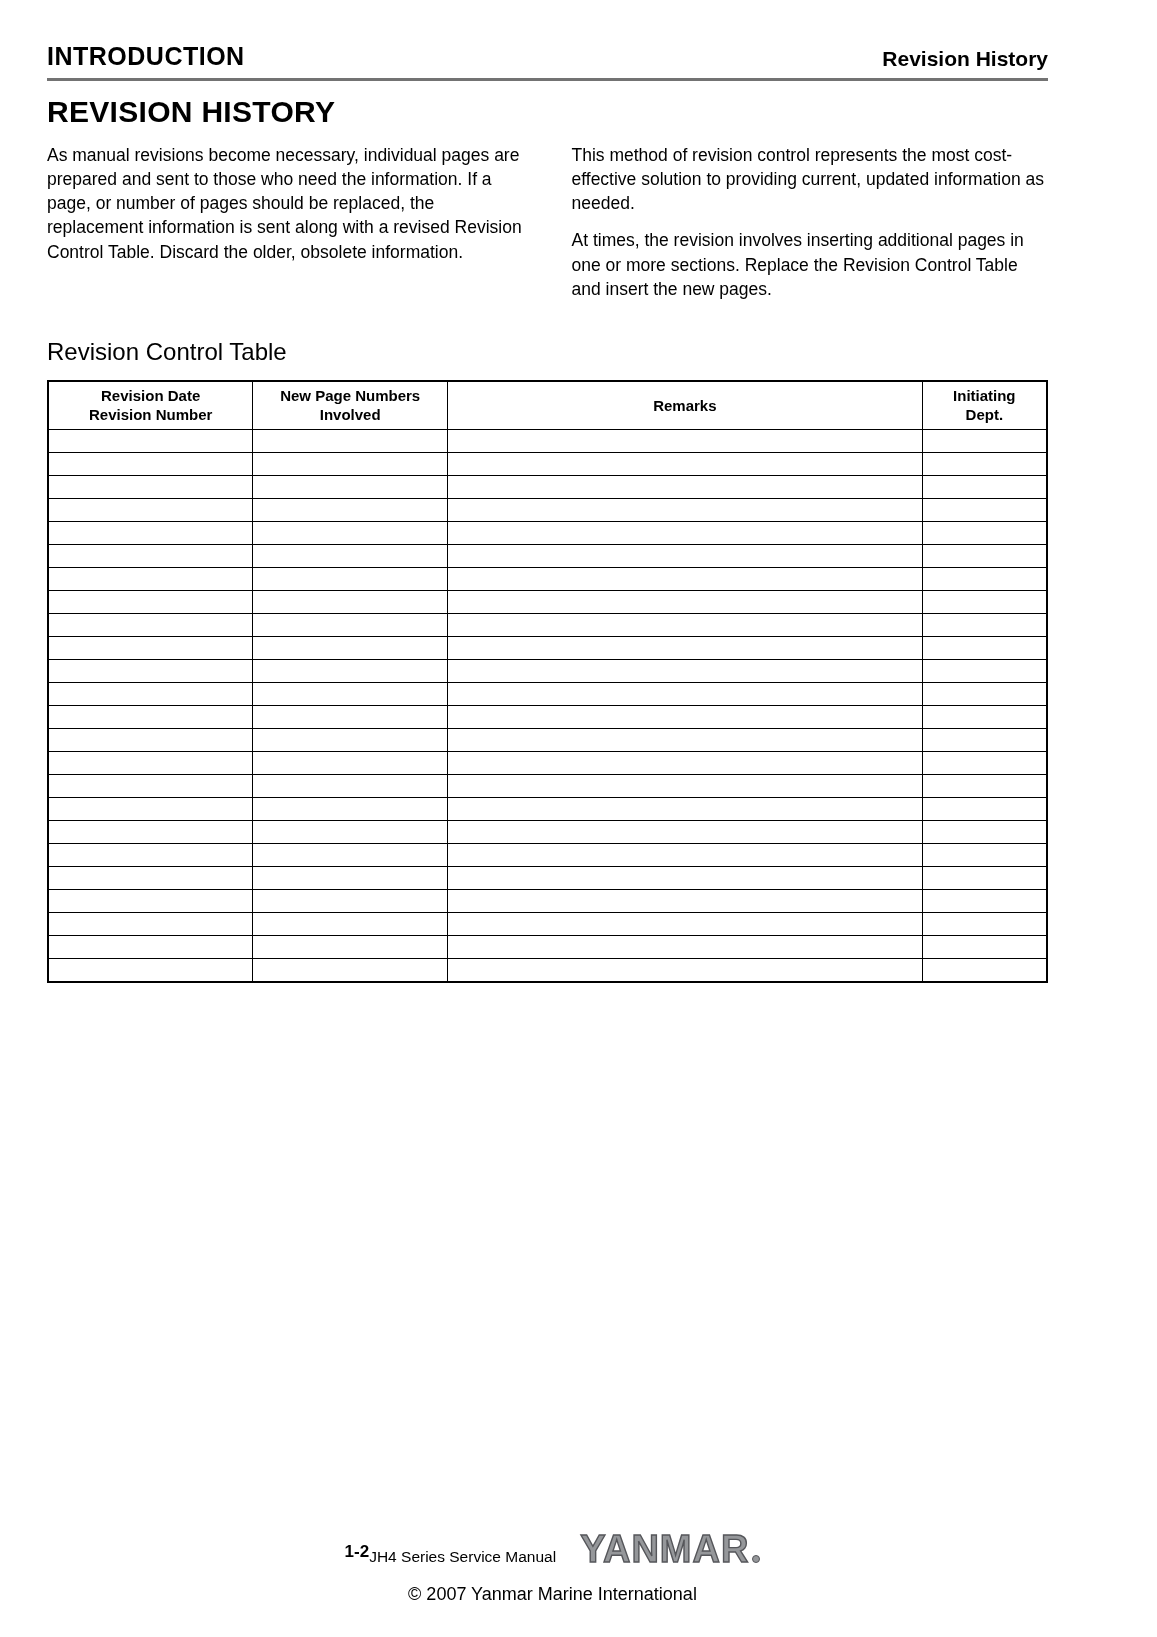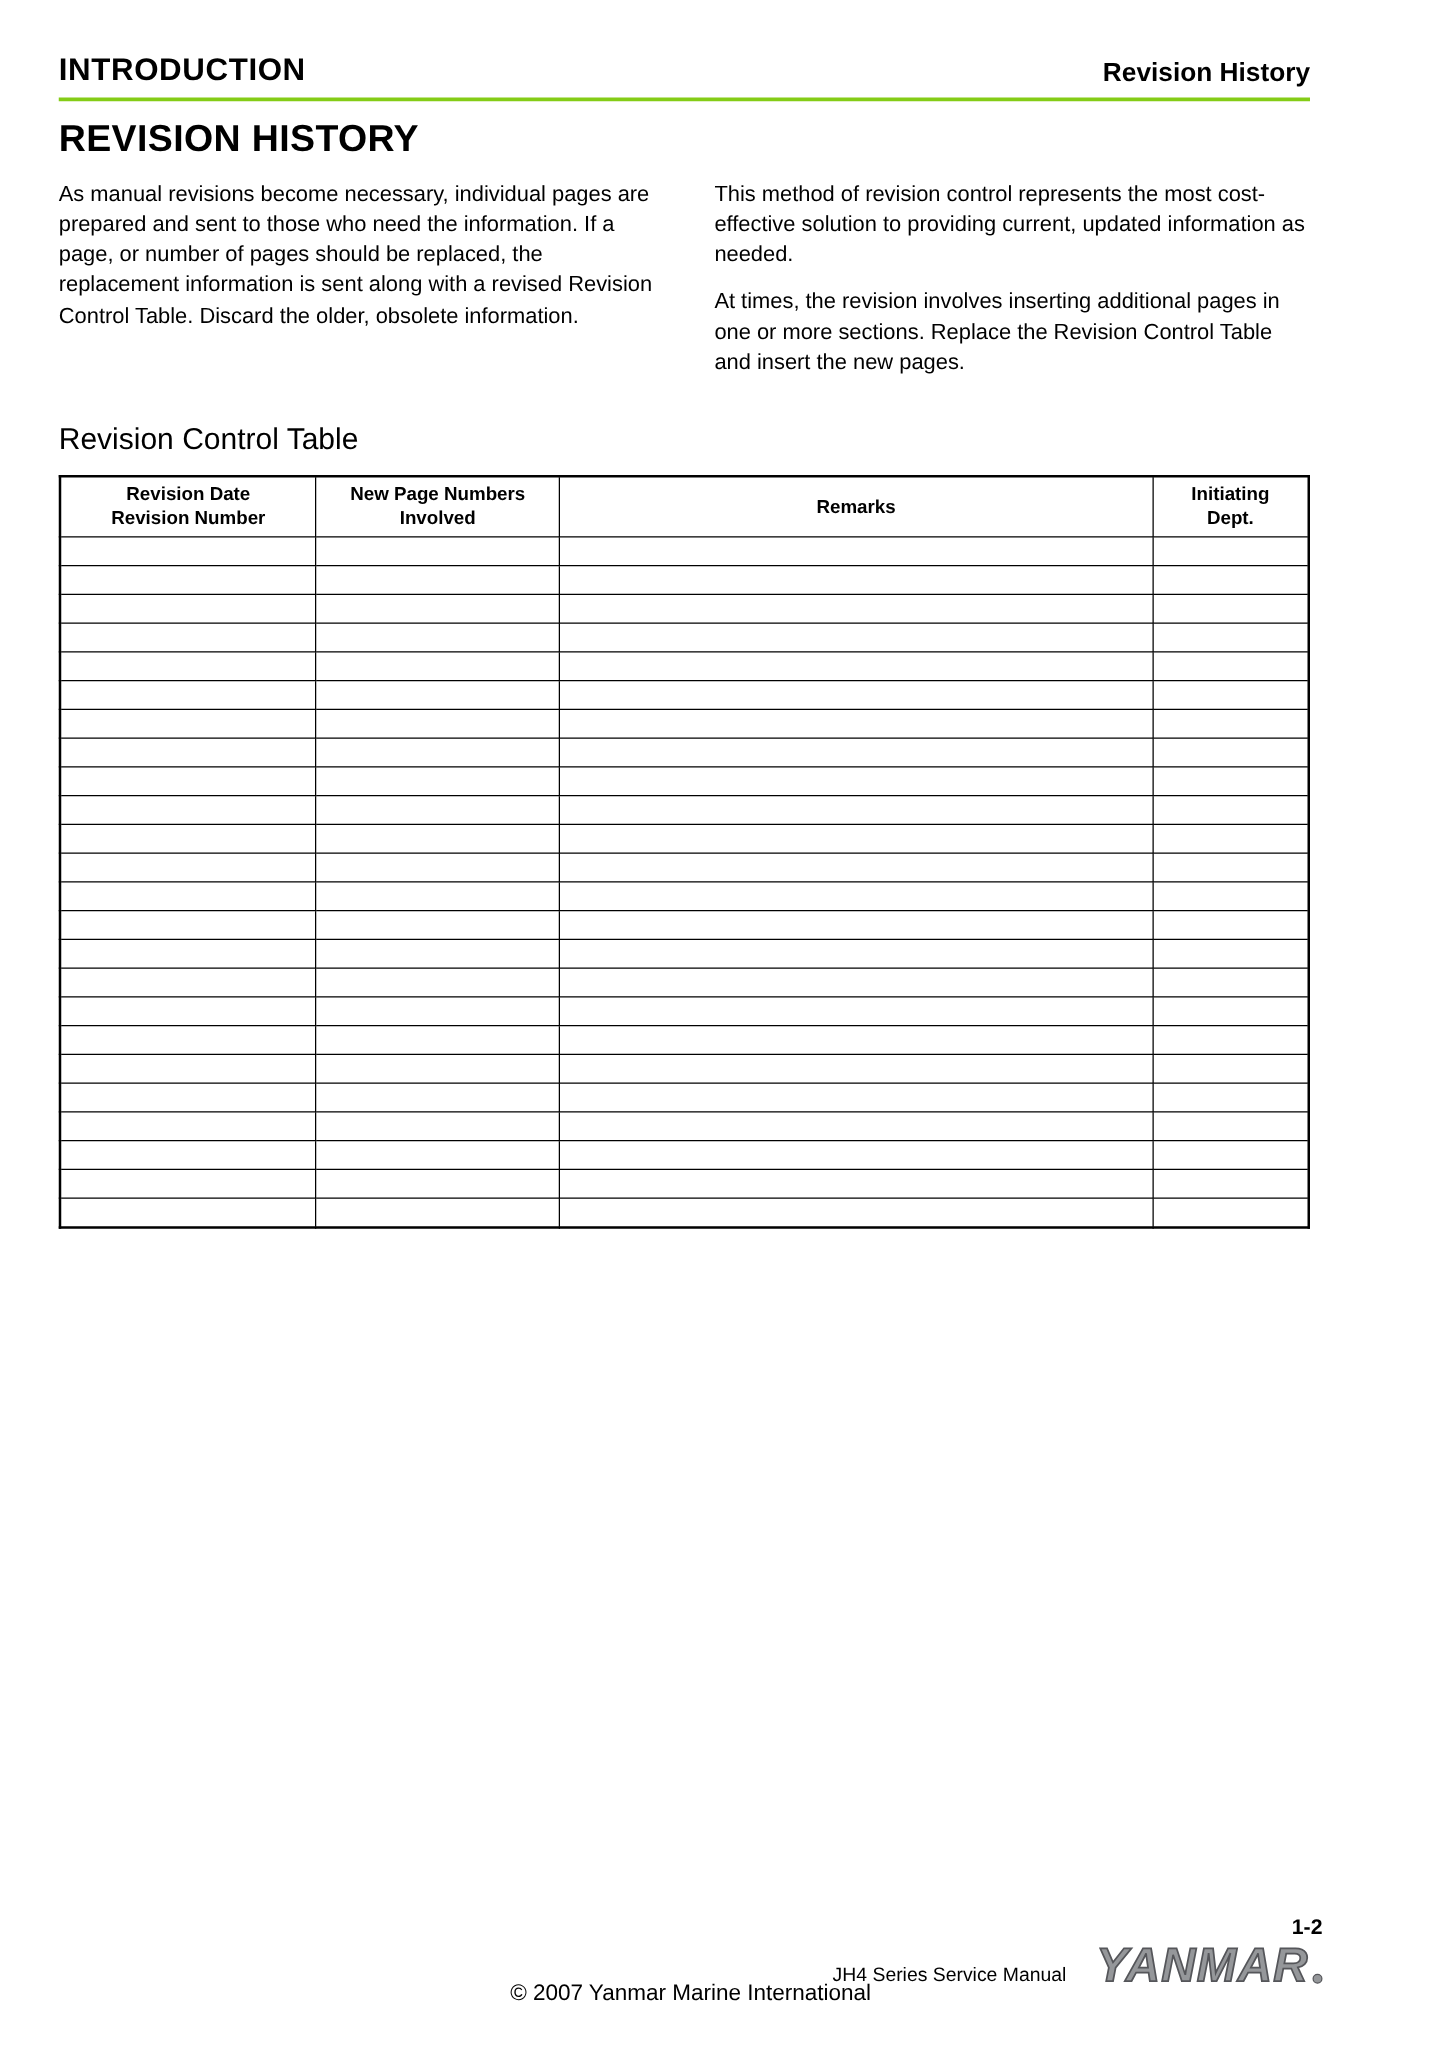--- a/index.html
+++ b/index.html
@@ -20,21 +20,21 @@
     position: absolute;
     left: 47px;
     top: 0;
     width: 1001px;
   }
   .doc-header {
     display: flex;
     justify-content: space-between;
     align-items: flex-end;
     padding-top: 42px;
-    border-bottom: 3px solid #84cc16;
+    border-bottom: 3px solid #737373;
     padding-bottom: 7px;
   }
   .section-title {
     font-size: 25px;
     font-weight: bold;
     letter-spacing: 0.5px;
   }
   .page-topic {
     font-size: 21px;
     font-weight: bold;
@@ -96,39 +96,37 @@
     padding: 0 6px;
   }
   .doc-footer {
     position: absolute;
     left: 47px;
     width: 1011px;
     top: 1532px;
     display: flex;
     justify-content: center;
     align-items: flex-end;
-    flex-direction: column;
   }
   .page-number {
     font-size: 17px;
     font-weight: bold;
     padding-bottom: 4px;
   }
   .footer-right {
     display: flex;
     align-items: baseline;
     gap: 24px;
   }
   .manual-title {
     font-size: 15.5px;
   }
   .brand {
     font-size: 38px;
     font-weight: bold;
-    font-style: italic;
     letter-spacing: 1px;
     line-height: 0.9;
     color: #95979a;
     -webkit-text-stroke: 1.4px #55565a;
     position: relative;
     padding-right: 11px;
   }
   .brand .reg-dot {
     position: absolute;
     right: 0;

